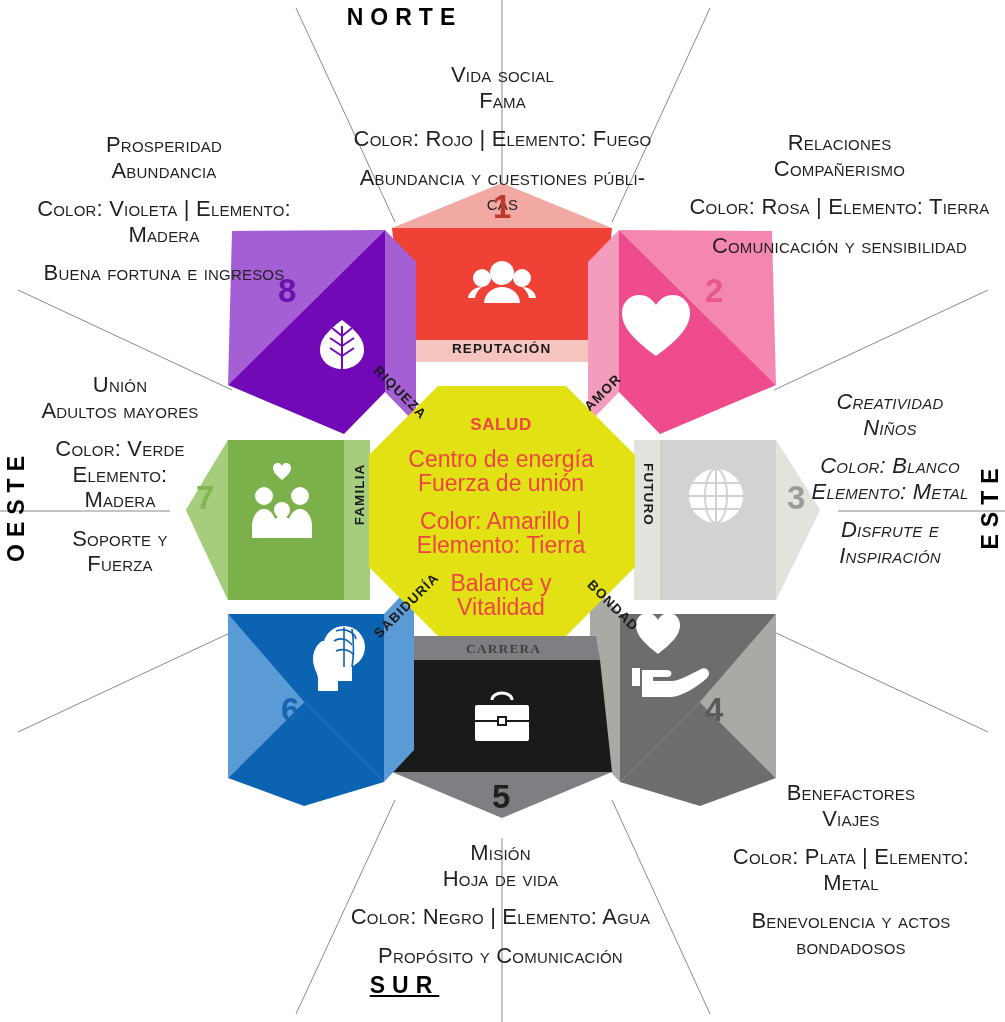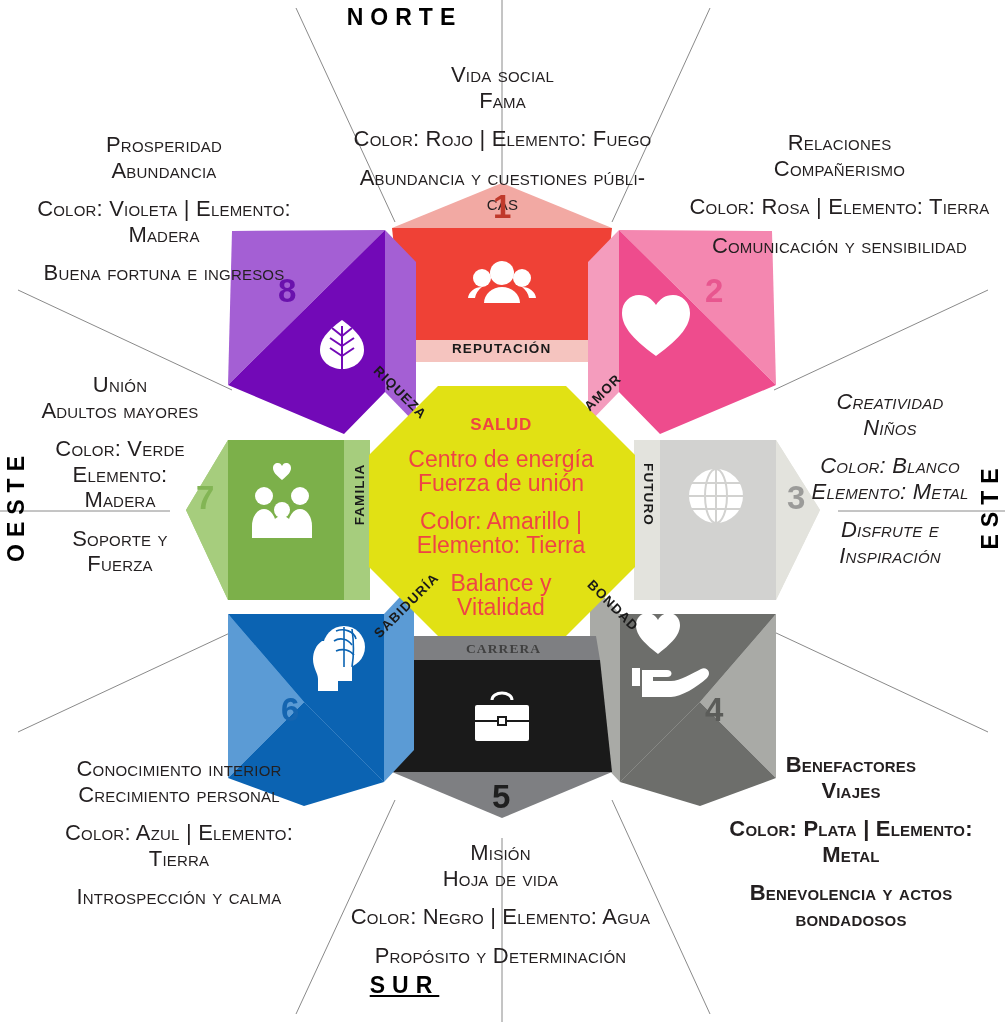--- a/index.html
+++ b/index.html
@@ -19,21 +19,21 @@
 
   
   .block{position:absolute;text-align:center;line-height:1.16;}
   .block .pair{margin:0 0 13px 0;}
   .block .ln{display:block;white-space:pre-line;}
   .sc{font-variant:small-caps;font-size:22px;letter-spacing:.2px;}
 
   #blk1{left:340px;top:62px;width:325px;}
   #blk2{left:682px;top:130px;width:315px;}
   #blk3{left:790px;top:389px;width:200px;font-style:italic;}
-  #blk4{left:706px;top:752px;width:290px;font-weight:bold;}
+  #blk4{left:706px;top:780px;width:290px;}
   #blk5{left:338px;top:840px;width:325px;}
   #blk6{left:34px;top:756px;width:290px;}
   #blk7{left:20px;top:372px;width:200px;}
   #blk8{left:14px;top:132px;width:300px;}
 
   
   .core{position:absolute;left:378px;top:415px;width:246px;text-align:center;color:#ef4444;}
   .core .title{font-weight:bold;font-size:17px;letter-spacing:.6px;margin-bottom:13px;}
   .core .para{font-size:23px;line-height:1.04;margin-bottom:14px;white-space:pre-line;}
   .core .para:last-child{margin-bottom:0;}
@@ -270,36 +270,24 @@
 
   <div class="block" id="blk5">
     <div class="pair sc">
         <span class="ln">Misión
 Hoja de vida</span>
       </div>
     <div class="pair sc">
         <span class="ln">Color: Negro | Elemento: Agua</span>
       </div>
     <div class="pair sc">
-        <span class="ln">Propósito y Determinación</span>
-      </div>
-  </div>
-
-  <div class="block" id="blk6">
-    <div class="pair sc">
-        <span class="ln">Conocimiento interior
-Crecimiento personal</span>
-      </div>
-    <div class="pair sc">
-        <span class="ln">Color: Azul | Elemento: Tierra</span>
-      </div>
-    <div class="pair sc">
-        <span class="ln">Introspección y calma</span>
-      </div>
-  </div>
+        <span class="ln">Propósito y Comunicación</span>
+      </div>
+  </div>
+
 
   <div class="block" id="blk7">
     <div class="pair sc">
         <span class="ln">Unión
 Adultos mayores</span>
       </div>
     <div class="pair sc">
         <span class="ln">Color: Verde
 Elemento:
 Madera</span>

